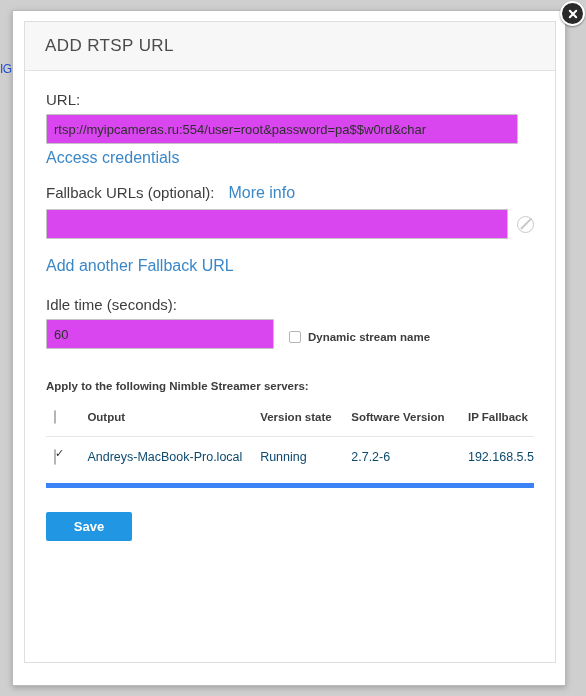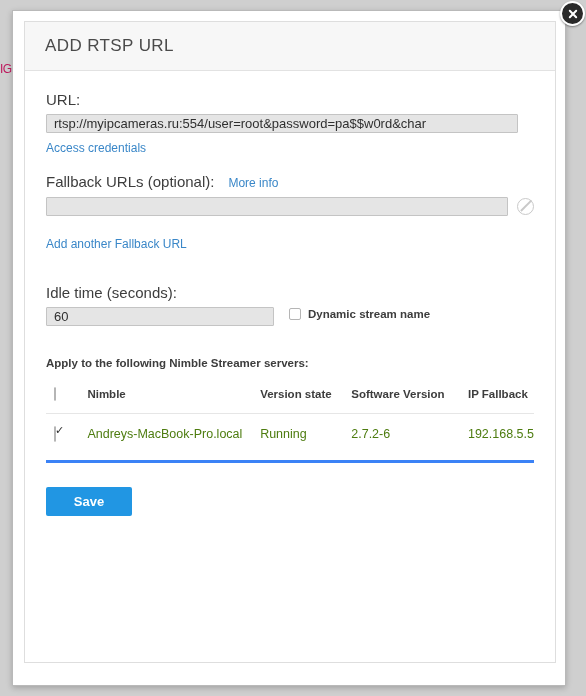--- a/index.html
+++ b/index.html
@@ -15,21 +15,21 @@
     position: relative;
   }
 
   
   .page-bg-text {
     position: absolute;
     left: 0px;
     top: 62px;
     width: 14px;
     font-size: 12px;
-    color: #be185d;
+    color: #1d4ed8;
     line-height: 14px;
     letter-spacing: -0.5px;
     overflow: hidden;
     white-space: nowrap;
   }
 
   .modal-shell {
     position: absolute;
     left: 12px;
     top: 10px;
@@ -75,35 +75,35 @@
   .field-label {
     font-size: 15px;
     font-weight: normal;
     color: #3d3d3d;
     margin-bottom: 6px;
     display: block;
   }
 
   .txt-input {
     box-sizing: border-box;
-    height: 19px;
+    height: 30px;
     border: 1px solid #c4c4c4;
-    background: #e5e5e5;
+    background: #d946ef;
     font-family: "Liberation Sans", sans-serif;
     font-size: 13px;
     color: #2f2f2f;
     padding: 0 7px;
     outline: none;
     border-radius: 1px;
   }
   .txt-input.wide { width: 472px; }
 
   .link {
     color: #3a87c8;
-    font-size: 12px;
+    font-size: 16px;
     text-decoration: none;
     cursor: pointer;
     display: inline-block;
     text-align: right;
   }
 
   .row-access { margin-top: 5px; }
 
   .fallback-head {
     margin-top: 17px;
@@ -209,25 +209,25 @@
     font-weight: bold;
     color: #3d3d3d;
     text-align: left;
     vertical-align: top;
     padding: 0 0 12px 0;
     line-height: 14px;
     border-bottom: 1px solid #e6e6e6;
   }
   .srv-table td {
     font-size: 12.5px;
-    color: #4d7c0f;
+    color: #0c4a6e;
     vertical-align: top;
     padding: 13px 0 18px 0;
     line-height: 15px;
-    border-bottom: 3px solid #3b82f6;
+    border-bottom: 5px solid #3b82f6;
   }
   .c-chk  { width: 34px; padding-left: 8px !important; }
   .c-srv  { width: 175px; }
   .c-svc  { width: 92px; }
   .c-ver  { width: 118px; }
   .c-ip   { width: auto; }
 
   .save-btn {
     margin-top: 24px;
     width: 86px;
@@ -316,21 +316,21 @@
       </div>
 
       <div class="apply-title">Apply to the following Nimble Streamer servers:</div>
 
       <table class="srv-table">
         <thead>
           <tr>
             <th class="c-chk">
               <span class="cbx"></span>
             </th>
-            <th class="c-srv">Nimble</th>
+            <th class="c-srv">Output</th>
             <th class="c-svc">Version state</th>
             <th class="c-ver">Software Version</th>
             <th class="c-ip">IP Fallback</th>
           </tr>
         </thead>
         <tbody>
           <tr>
             <td class="c-chk">
               <span class="cbx checked"></span>
             </td>

